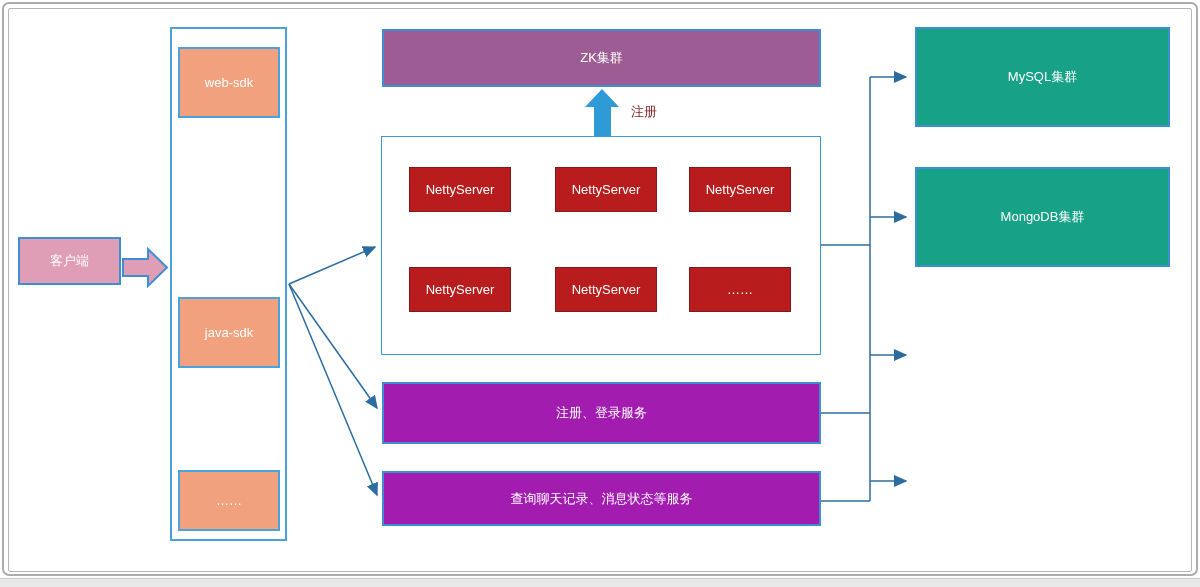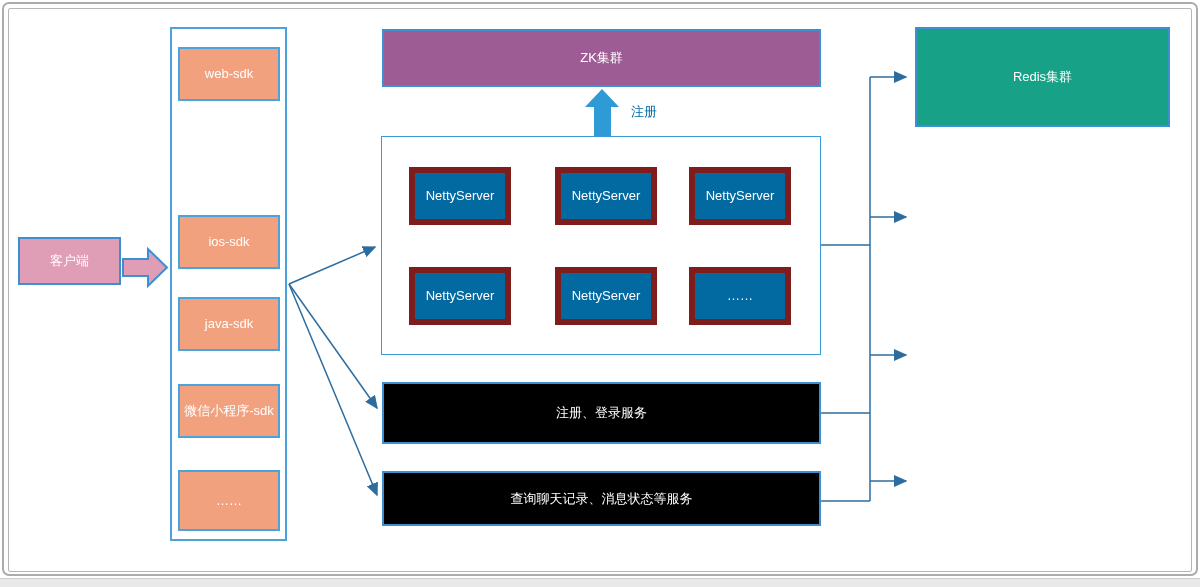--- a/index.html
+++ b/index.html
@@ -10,28 +10,28 @@
   .frame-inner{position:absolute;left:8px;top:8px;width:1182px;height:562px;
                border:1px solid #b5b5b5;border-radius:2px;z-index:0;}
   .hscrollbar{position:absolute;left:0;top:578px;width:1200px;height:9px;
               background:#e9e9e9;border-top:1px solid #cccccc;z-index:3;}
   svg.wires{position:absolute;left:0;top:0;z-index:1;pointer-events:none;}
   .box{position:absolute;box-sizing:border-box;display:flex;align-items:center;justify-content:center;
        text-align:center;color:#ffffff;font-size:13px;line-height:1.35;padding:2px 0;z-index:2;}
   .client{left:18px;top:237px;width:103px;height:48px;background:#e09db6;border:2px solid #3d8fd1;}
   .sdk-container{left:170px;top:27px;width:117px;height:514px;background:transparent;
                  border:2px solid #4aa3dd;z-index:1;}
-  .sdk{left:178px;width:102px;height:54px;background:#f2a17e;border:2px solid #4aa3dd;}
+  .sdk{left:178px;width:102px;height:71px;background:#f2a17e;border:2px solid #4aa3dd;}
   .zk{left:382px;top:29px;width:439px;height:58px;background:#9e5c94;border:2px solid #3d8fd1;}
   .netty-container{left:381px;top:136px;width:440px;height:219px;background:transparent;
                    border:1px solid #3a9ad9;z-index:1;}
-  .netty{width:102px;height:58px;background:#0369a1;border:6px solid #7f1d1d;}
-  .service{left:382px;width:439px;background:#000000;border:2px solid #3d8fd1;}
+  .netty{width:102px;height:45px;background:#b91c1c;border:1px solid #7f1d1d;}
+  .service{left:382px;width:439px;background:#a21caf;border:2px solid #3d8fd1;}
   .storage{left:915px;width:255px;height:100px;background:#17a287;border:2px solid #3d8fd1;}
-  .register-label{position:absolute;left:631px;top:103px;color:#0369a1;font-size:13px;z-index:2;}
+  .register-label{position:absolute;left:631px;top:103px;color:#7f1d1d;font-size:13px;z-index:2;}
 </style>
 </head>
 <body>
 
 <div class="stage">
 
   <div class="frame-outer"></div>
   <div class="frame-inner"></div>
 
   <svg class="wires" width="1200" height="587" viewBox="0 0 1200 587">
@@ -60,36 +60,35 @@
       <line x1="870" y1="217" x2="906" y2="217" marker-end="url(#arr)"></line>
       <line x1="870" y1="355" x2="906" y2="355" marker-end="url(#arr)"></line>
       <line x1="870" y1="481" x2="906" y2="481" marker-end="url(#arr)"></line>
     </g>
   </svg>
 
   <div class="box client">客户端</div>
 
   <div class="box sdk-container"></div>
   <div class="box sdk" style="top:47px">web-sdk</div>
-  <div class="box sdk" style="top:215px">ios-sdk</div>
   <div class="box sdk" style="top:297px">java-sdk</div>
-  <div class="box sdk" style="top:384px">微信小程序-sdk</div>
   <div class="box sdk" style="top:470px;height:61px">……</div>
 
   <div class="box zk">ZK集群</div>
   <div class="register-label">注册</div>
 
   <div class="box netty-container"></div>
   <div class="box netty" style="left:409px;top:167px">NettyServer</div>
   <div class="box netty" style="left:555px;top:167px">NettyServer</div>
   <div class="box netty" style="left:689px;top:167px">NettyServer</div>
   <div class="box netty" style="left:409px;top:267px">NettyServer</div>
   <div class="box netty" style="left:555px;top:267px">NettyServer</div>
   <div class="box netty" style="left:689px;top:267px">……</div>
 
   <div class="box service" style="top:382px;height:62px">注册、登录服务</div>
   <div class="box service" style="top:471px;height:55px">查询聊天记录、消息状态等服务</div>
 
-  <div class="box storage" style="top:27px">Redis集群</div>
+  <div class="box storage" style="top:27px">MySQL集群</div>
+  <div class="box storage" style="top:167px">MongoDB集群</div>
 
   <div class="hscrollbar"></div>
 
 </div>
 
 </body></html>

